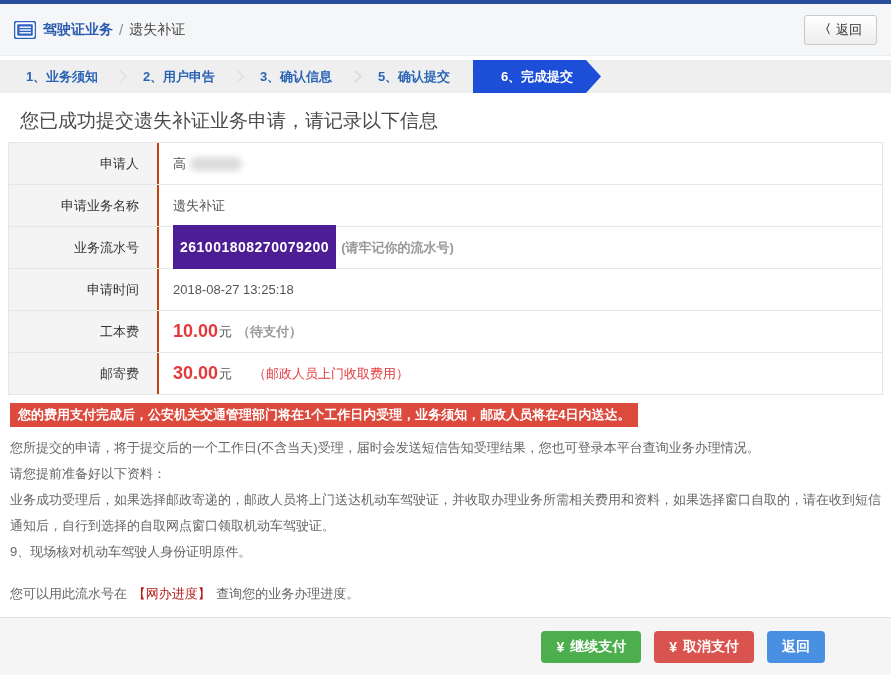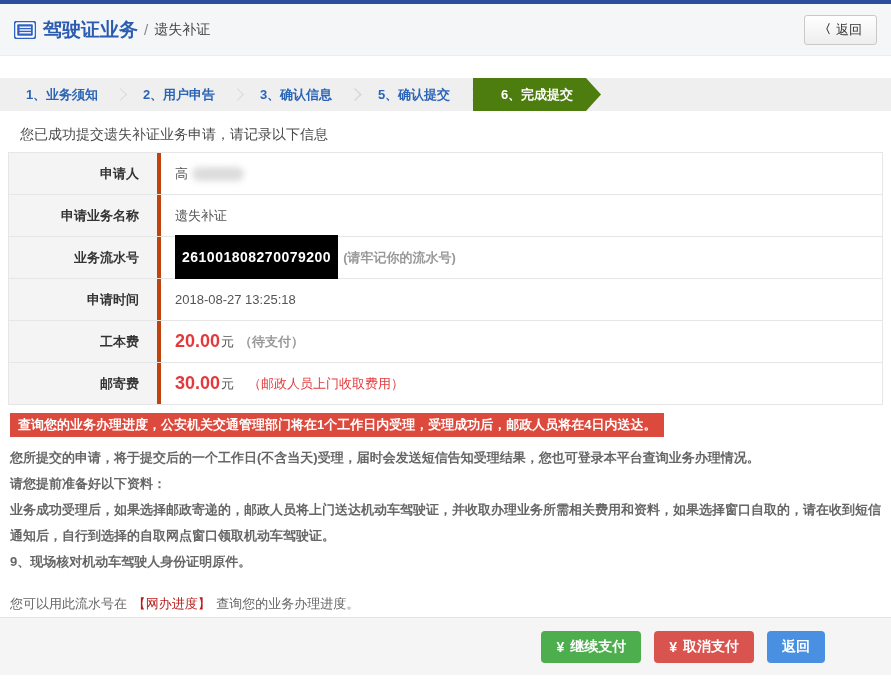--- a/index.html
+++ b/index.html
@@ -6,66 +6,66 @@
     font-family:"Liberation Sans","DejaVu Sans",sans-serif;}
   .page{position:relative;width:891px;height:680px;background:#fff;}
 
   
   .topbar{height:4px;background:#2b4d9e;}
 
   
   .header{height:52px;background:#f5f6f8;border-bottom:1px solid #ececef;
     display:flex;align-items:center;padding:0 14px;box-sizing:border-box;}
   .crumb-icon{display:inline-flex;margin-right:7px;}
-  .crumb-section{color:#2b5cb0;font-size:19px;font-weight:bold;}
+  .crumb-section{color:#2b5cb0;font-size:14px;font-weight:bold;}
   .crumb-sep{color:#888;font-size:15px;margin:0 6px;}
   .crumb-current{color:#444;font-size:14px;}
   .spacer{flex:1;}
   .back-btn{display:inline-flex;align-items:center;gap:5px;background:linear-gradient(#ffffff,#ededed);
     border:1px solid #c9c9c9;border-radius:3px;padding:5px 14px;font-size:13px;color:#333;cursor:pointer;
     font-family:inherit;}
   .back-chevron{font-weight:bold;color:#333;font-size:12px;}
 
   
-  .tabbar-wrap{margin-top:22px;}
+  .tabbar-wrap{margin-top:4px;}
   .tabbar{display:flex;align-items:center;background:#efefef;height:33px;padding-left:4px;}
   .tab{width:116px;text-align:center;line-height:33px;height:33px;color:#2b64b5;
     font-size:13px;font-weight:bold;white-space:nowrap;}
-  .tab.active{background:#4d7c0f;color:#fff;width:128px;
+  .tab.active{background:#1d4ed8;color:#fff;width:128px;
     clip-path:polygon(0 0,calc(100% - 15px) 0,100% 50%,calc(100% - 15px) 100%,0 100%);}
   .tab-sep{width:8px;height:8px;border-top:1px solid #d9d9d9;border-right:1px solid #d9d9d9;
     transform:rotate(45deg);margin:0 -4px;flex:0 0 auto;}
 
   
-  .success-msg{margin:15px 0 8px 20px;font-size:14px;color:#4a4a4a;}
+  .success-msg{margin:15px 0 8px 20px;font-size:19px;color:#4a4a4a;}
 
   
   .itable{margin:0 8px;border:1px solid #e6e6e6;}
   .t-row{display:flex;height:41px;border-bottom:1px solid #e6e6e6;}
   .t-row:last-child{border-bottom:none;}
-  .t-label{width:130px;background:#f4f4f4;border-right:4px solid #c2410c;text-align:right;
-    padding-right:18px;font-size:13px;font-weight:bold;color:#333;line-height:41px;flex:0 0 auto;}
+  .t-label{width:130px;background:#f4f4f4;border-right:2px solid #c2410c;text-align:right;
+    padding-right:18px;font-size:13px;font-weight:normal;color:#333;line-height:41px;flex:0 0 auto;}
   .t-value{flex:1;background:#fff;padding-left:14px;font-size:13px;color:#555;line-height:41px;
     display:flex;align-items:center;}
   .blur-blob{display:inline-block;width:52px;height:14px;background:#dcdcdc;border-radius:7px;
     filter:blur(3px);margin-left:4px;}
-  .serial-badge{background:#000000;color:#fff;font-weight:bold;font-size:14px;padding:2px 7px;
+  .serial-badge{background:#4c1d95;color:#fff;font-weight:bold;font-size:14px;padding:2px 7px;
     letter-spacing:.5px;}
   .muted-note{color:#999;margin-left:5px;font-weight:bold;}
-  .red-note{color:#e4393c;margin-left:14px;}
+  .red-note{color:#e4393c;margin-left:21px;}
   .fee-amount{color:#e4393c;font-weight:bold;font-size:18px;}
   .fee-unit{color:#555;margin-left:1px;}
 
   
   .banner-wrap{margin:8px 0 0 10px;}
   .notice-banner{display:inline-block;background:#dc4a3d;color:#fff;font-weight:bold;font-size:13px;
     padding:3px 8px;}
 
   
-  .info-block{margin:8px 10px 0 10px;font-weight:bold;}
+  .info-block{margin:8px 10px 0 10px;}
   .info-p{margin:0;font-size:13px;color:#666;line-height:26px;}
   .progress-line{margin:16px 10px 0 10px;font-size:13px;color:#666;line-height:26px;}
   .progress-link{color:#b91c1c;cursor:pointer;margin:0 2px;}
 
   
   .footer{position:absolute;left:0;right:0;bottom:5px;height:58px;background:#f5f5f5;
     border-top:1px solid #e3e3e3;display:flex;align-items:center;justify-content:flex-end;
     padding-right:66px;box-sizing:border-box;gap:13px;}
   .fbtn{border:none;border-radius:4px;color:#fff;font-size:14px;font-weight:bold;height:32px;
     padding:0 15px;cursor:pointer;display:inline-flex;align-items:center;gap:6px;
@@ -134,37 +134,37 @@
           <span class="muted-note">(请牢记你的流水号)</span>
         </div>
       </div>
       <div class="t-row">
         <div class="t-label">申请时间</div>
         <div class="t-value">2018-08-27 13:25:18</div>
       </div>
       <div class="t-row">
         <div class="t-label">工本费</div>
         <div class="t-value">
-          <span class="fee-amount">20.00</span>
+          <span class="fee-amount">10.00</span>
           <span class="fee-unit">元</span>
           <span class="muted-note">（待支付）</span>
         </div>
       </div>
       <div class="t-row">
         <div class="t-label">邮寄费</div>
         <div class="t-value">
           <span class="fee-amount">30.00</span>
           <span class="fee-unit">元</span>
           <span class="red-note">（邮政人员上门收取费用）</span>
         </div>
       </div>
     </div>
 
   <div class="banner-wrap">
-    <span class="notice-banner">查询您的业务办理进度，公安机关交通管理部门将在1个工作日内受理，受理成功后，邮政人员将在4日内送达。</span>
+    <span class="notice-banner">您的费用支付完成后，公安机关交通管理部门将在1个工作日内受理，业务须知，邮政人员将在4日内送达。</span>
   </div>
 
   <div class="info-block">
       <p class="info-p">您所提交的申请，将于提交后的一个工作日(不含当天)受理，届时会发送短信告知受理结果，您也可登录本平台查询业务办理情况。</p>
       <p class="info-p">请您提前准备好以下资料：</p>
       <p class="info-p">业务成功受理后，如果选择邮政寄递的，邮政人员将上门送达机动车驾驶证，并收取办理业务所需相关费用和资料，如果选择窗口自取的，请在收到短信通知后，自行到选择的自取网点窗口领取机动车驾驶证。</p>
       <p class="info-p">9、现场核对机动车驾驶人身份证明原件。</p>
     </div>
 
   <div class="progress-line">

